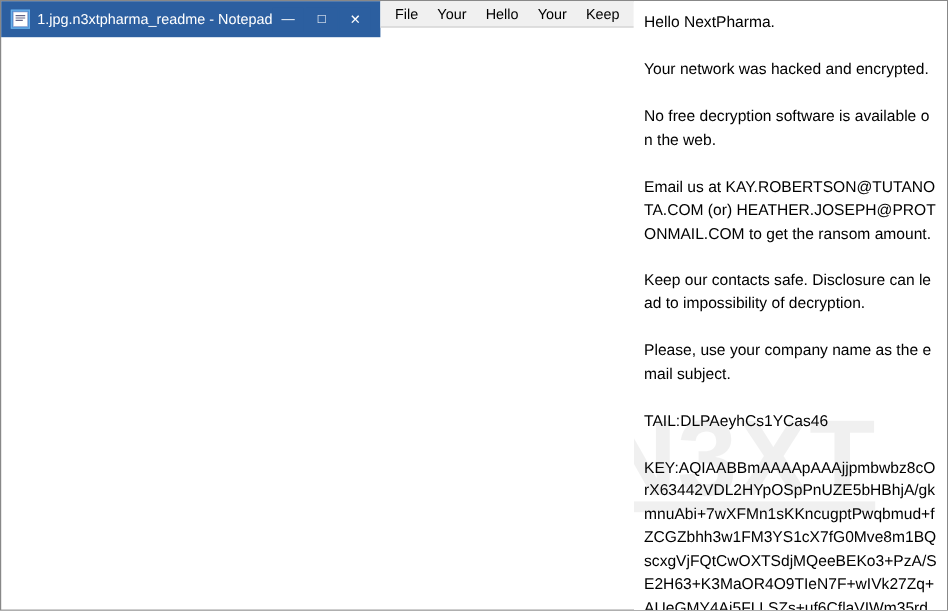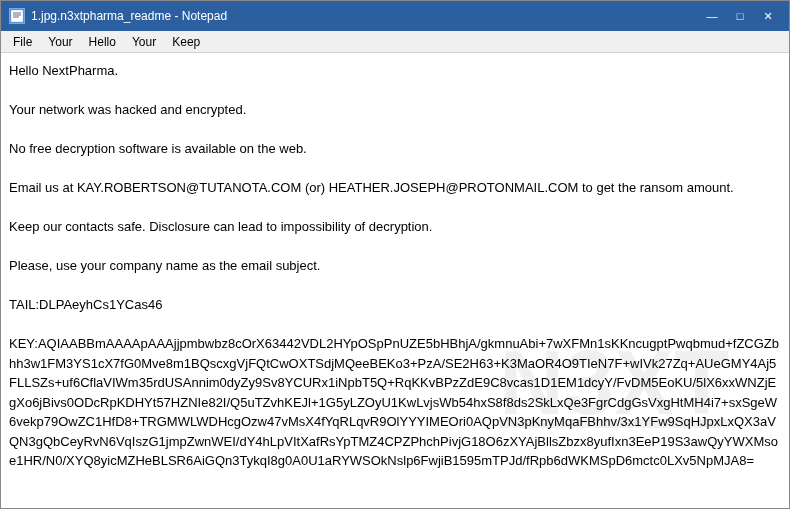--- a/index.html
+++ b/index.html
@@ -16,21 +16,21 @@
       font-size: 12px;
       overflow: hidden;
     }
 
     .window {
       width: 790px;
       height: 509px;
       background: #ffffff;
       border: 1px solid #888;
       display: flex;
-      flex-direction: column;
+      flex-direction: row;
     }
 
     .title-bar {
       background: #2c5fa0;
       color: white;
       height: 30px;
       display: flex;
       align-items: center;
       justify-content: space-between;
       padding: 0 8px;

